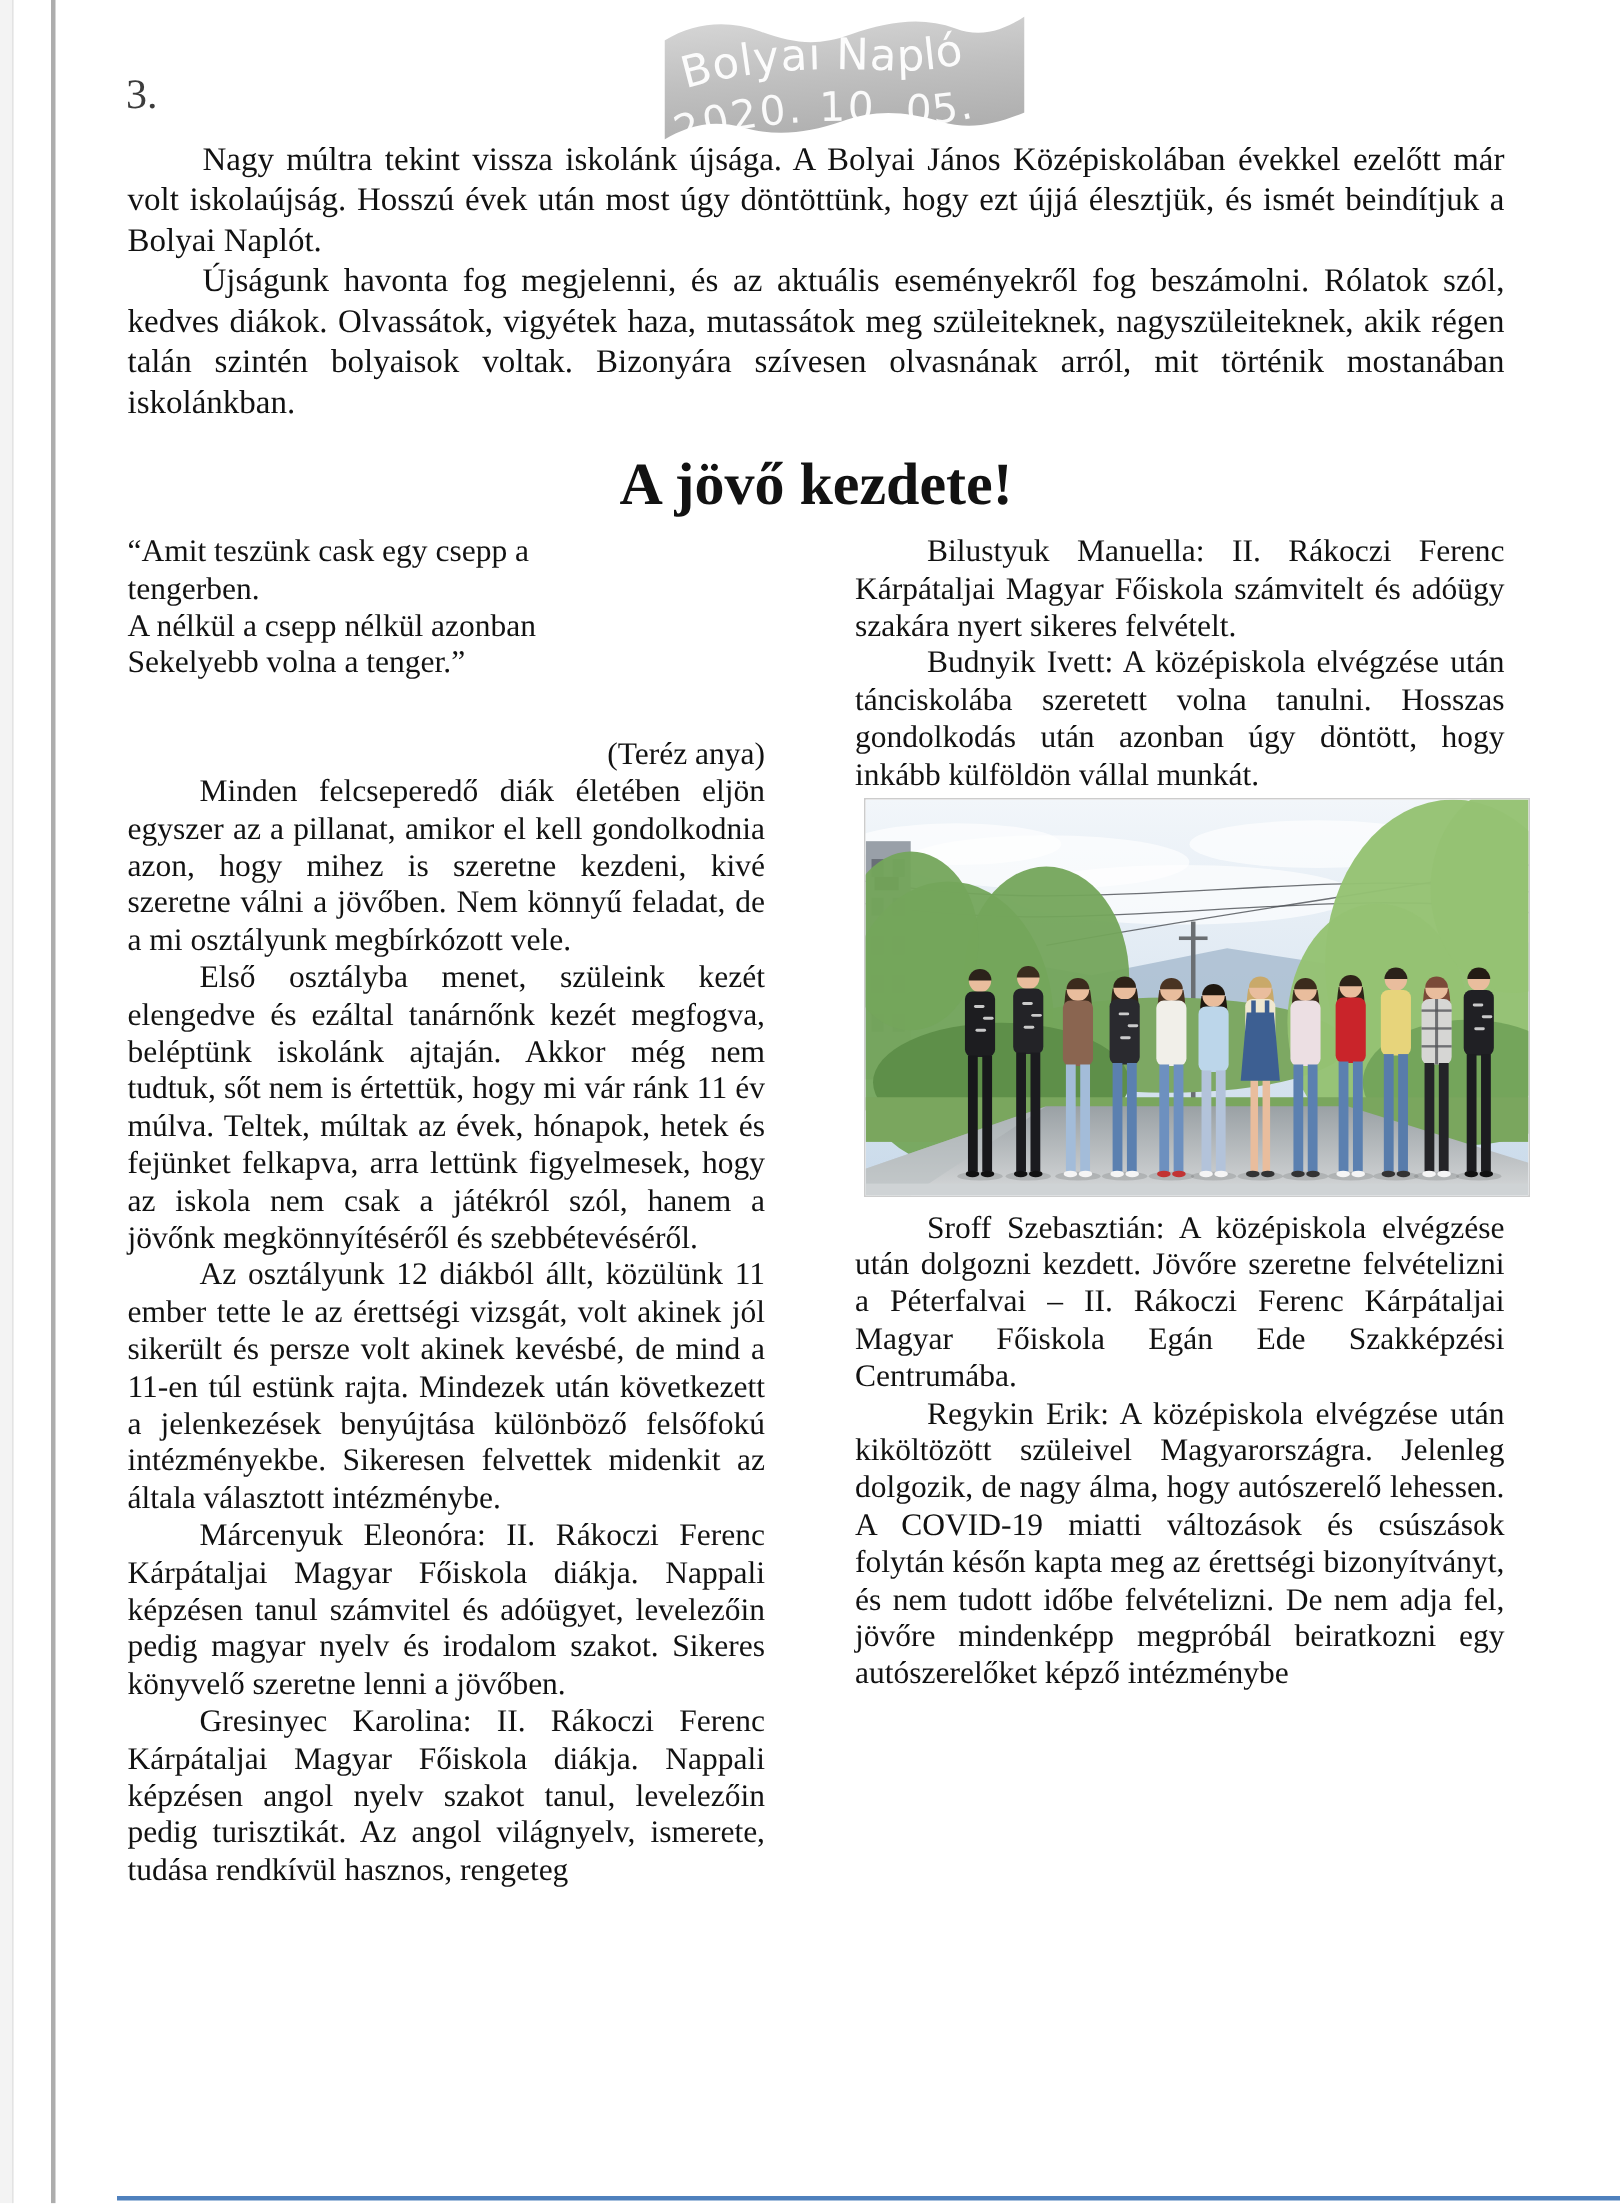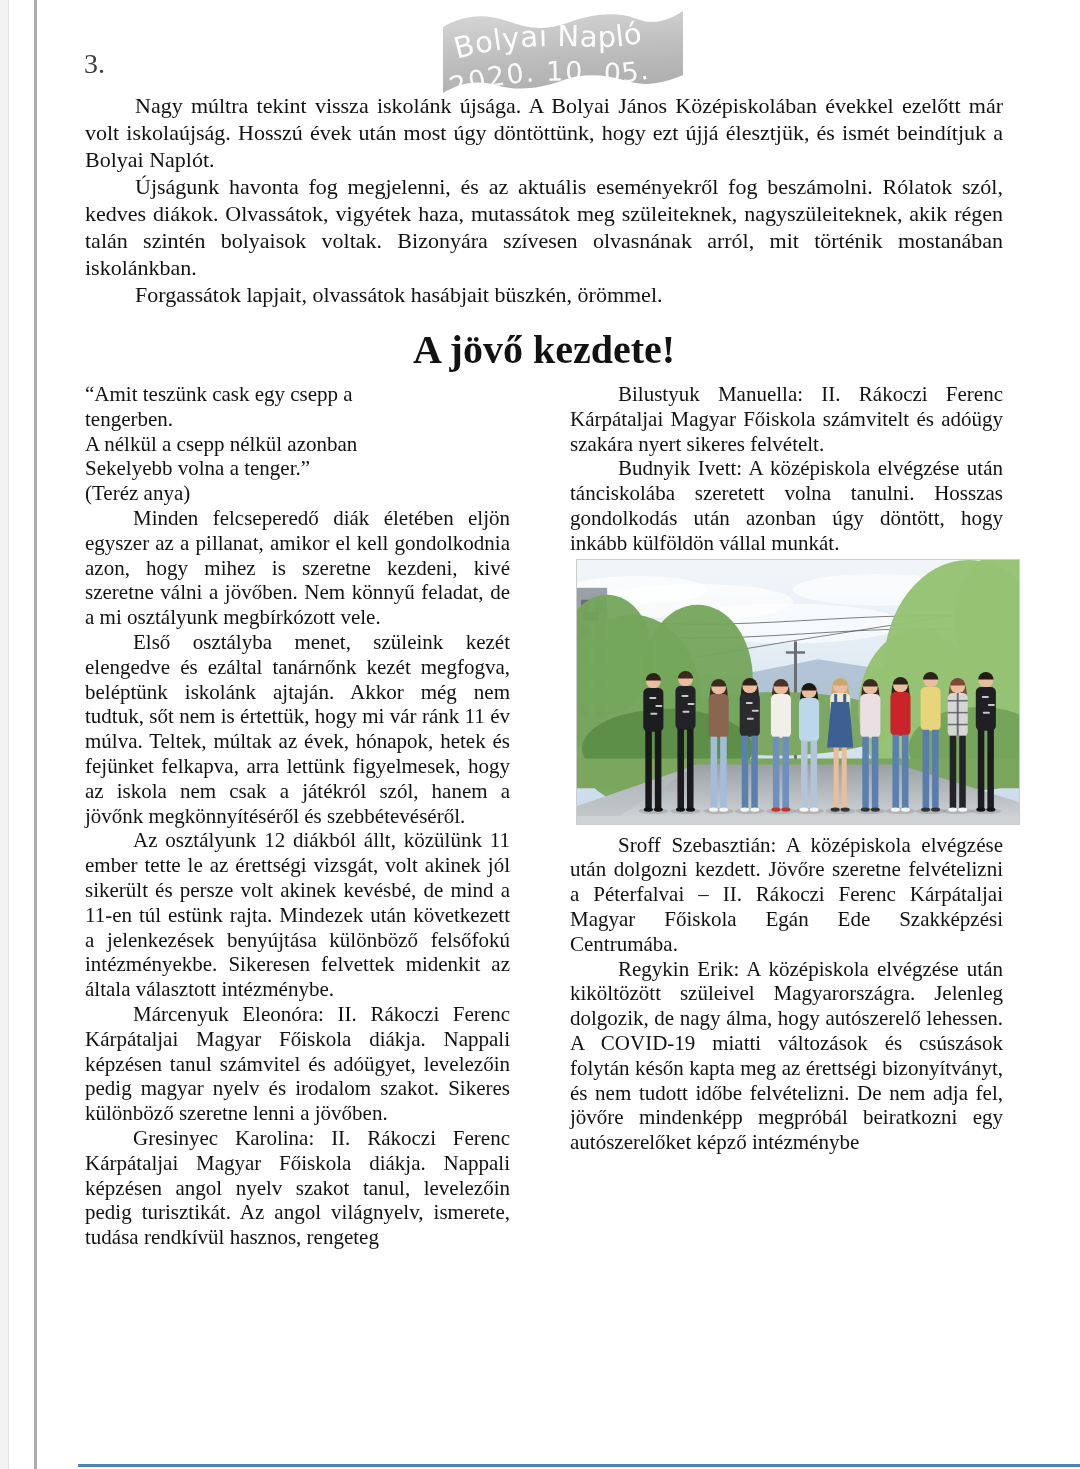--- a/index.html
+++ b/index.html
@@ -11,21 +11,21 @@
   .banner{position:absolute;left:443px;top:5px;width:240px;height:98px;z-index:5;}
   .content{position:absolute;left:85px;top:92px;width:918px;}
   .intro p.para{margin:0;font-size:22px;line-height:27px;text-align:justify;text-indent:50px;}
   .article-title{margin:24px 0 14px 0;font-size:40px;line-height:36px;font-weight:bold;text-align:center;}
   .columns{display:flex;gap:60px;align-items:flex-start;}
   .col-left{width:425px;}
   .col-right{width:433px;}
   .col-left p.para,.col-right p.para{margin:0;font-size:21px;line-height:24.8px;text-align:justify;text-indent:48px;}
   p.para.no-indent{text-indent:0;}
   .quote{font-size:21px;line-height:24.8px;white-space:pre-line;}
-  .quote-attr{font-size:21px;line-height:24.8px;text-align:left;}
+  .quote-attr{font-size:21px;line-height:24.8px;text-align:right;margin-top:36px;}
   .photo-frame{width:444px;height:266px;margin:3px 0 8px 6px;border:1px solid #cccccc;box-sizing:border-box;overflow:hidden;}
   .photo-frame svg{display:block;width:100%;height:100%;}
   .bottom-rule{position:absolute;left:78px;right:0;bottom:2px;height:3px;background:#4f81bd;}
 </style>
 </head>
 <body>
 
 <div class="page">
   <div class="edge-strip"></div>
   <div class="rule-v"></div>
@@ -48,37 +48,36 @@
     </text>
     <text font-family="DejaVu Sans, sans-serif" font-size="27" fill="#ffffff" opacity="0.93" letter-spacing="1.5">
       <textPath href="#bannerDatePath">2020. 10. 05.</textPath>
     </text>
   </svg>
 
   <div class="content">
     <div class="intro">
         <p class="para">Nagy múltra tekint vissza iskolánk újsága. A Bolyai János Középiskolában évekkel ezelőtt már volt iskolaújság. Hosszú évek után most úgy döntöttünk, hogy ezt újjá élesztjük, és ismét beindítjuk a Bolyai Naplót.</p>
         <p class="para">Újságunk havonta fog megjelenni, és az aktuális eseményekről fog beszámolni. Rólatok szól, kedves diákok. Olvassátok, vigyétek haza, mutassátok meg szüleiteknek, nagyszüleiteknek, akik régen talán szintén bolyaisok voltak. Bizonyára szívesen olvasnának arról, mit történik mostanában iskolánkban.</p>
-        <p class="para">Forgassátok lapjait, olvassátok hasábjait büszkén, örömmel.</p>
       </div>
 
     <h1 class="article-title">A jövő kezdete!</h1>
 
     <div class="columns">
       <div class="col-left">
         <div class="quote">“Amit teszünk cask egy csepp a
 tengerben.
 A nélkül a csepp nélkül azonban
 Sekelyebb volna a tenger.”</div>
         <div class="quote-attr">(Teréz anya)</div>
         <div>
             <p class="para">Minden felcseperedő diák életében eljön egyszer az a pillanat, amikor el kell gondolkodnia azon, hogy mihez is szeretne kezdeni, kivé szeretne válni a jövőben. Nem könnyű feladat, de a mi osztályunk megbírkózott vele.</p>
             <p class="para">Első osztályba menet, szüleink kezét elengedve és ezáltal tanárnőnk kezét megfogva, beléptünk iskolánk ajtaján. Akkor még nem tudtuk, sőt nem is értettük, hogy mi vár ránk 11 év múlva. Teltek, múltak az évek, hónapok, hetek és fejünket felkapva, arra lettünk figyelmesek, hogy az iskola nem csak a játékról szól, hanem a jövőnk megkönnyítéséről és szebbétevéséről.</p>
             <p class="para">Az osztályunk 12 diákból állt, közülünk 11 ember tette le az érettségi vizsgát, volt akinek jól sikerült és persze volt akinek kevésbé, de mind a 11-en túl estünk rajta. Mindezek után következett a jelenkezések benyújtása különböző felsőfokú intézményekbe. Sikeresen felvettek midenkit az általa választott intézménybe.</p>
-            <p class="para">Márcenyuk Eleonóra: II. Rákoczi Ferenc Kárpátaljai Magyar Főiskola diákja. Nappali képzésen tanul számvitel és adóügyet, levelezőin pedig magyar nyelv és irodalom szakot. Sikeres különböző szeretne lenni a jövőben.</p>
+            <p class="para">Márcenyuk Eleonóra: II. Rákoczi Ferenc Kárpátaljai Magyar Főiskola diákja. Nappali képzésen tanul számvitel és adóügyet, levelezőin pedig magyar nyelv és irodalom szakot. Sikeres könyvelő szeretne lenni a jövőben.</p>
             <p class="para">Gresinyec Karolina: II. Rákoczi Ferenc Kárpátaljai Magyar Főiskola diákja. Nappali képzésen angol nyelv szakot tanul, levelezőin pedig turisztikát. Az angol világnyelv, ismerete, tudása rendkívül hasznos, rengeteg</p>
           </div>
       </div>
 
       <div class="col-right">
         <div>
             <p class="para">Bilustyuk Manuella: II. Rákoczi Ferenc Kárpátaljai Magyar Főiskola számvitelt és adóügy szakára nyert sikeres felvételt.</p>
             <p class="para">Budnyik Ivett: A középiskola elvégzése után tánciskolába szeretett volna tanulni. Hosszas gondolkodás után azonban úgy döntött, hogy inkább külföldön vállal munkát.</p>
           </div>
         <div class="photo-frame">

